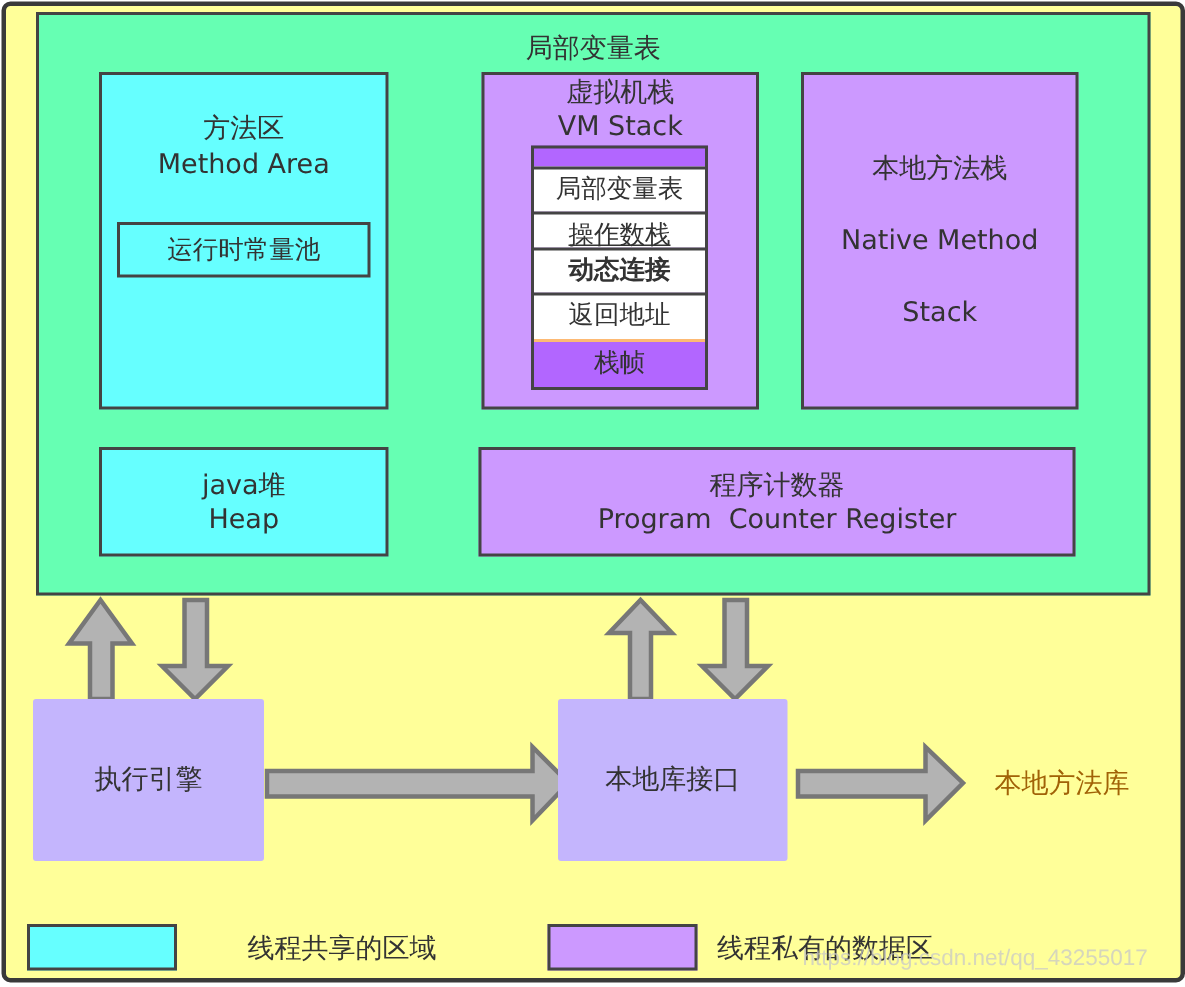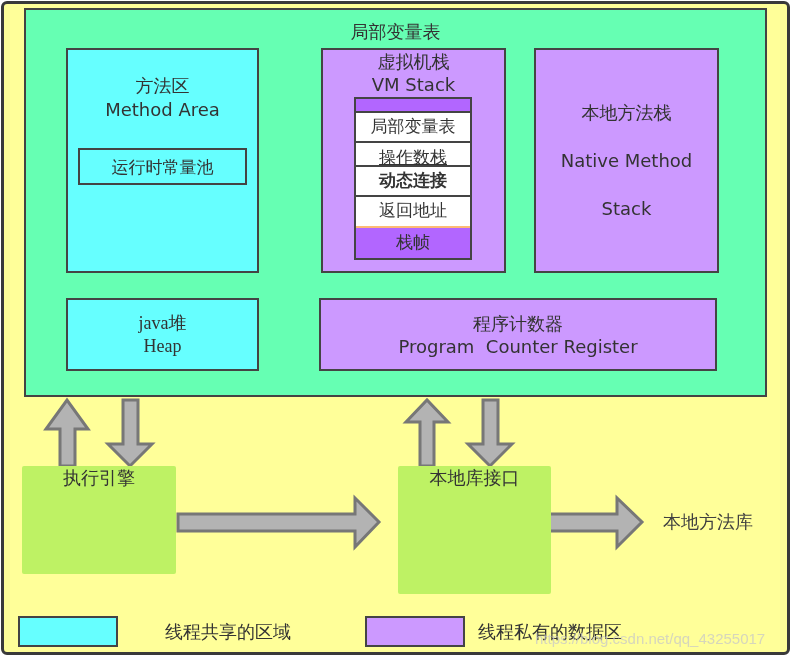--- a/index.html
+++ b/index.html
@@ -7,21 +7,21 @@
            font-family: "DejaVu Sans", "Liberation Sans", sans-serif; color: #333; }
     .outer { position: absolute; left: 1px; top: 1px; width: 783px; height: 648px;
              background: #ffff99; border: 3px solid #3a3a3a; border-radius: 6px; }
     .abs { position: absolute; box-sizing: border-box; }
     .runtime { left: 24px; top: 8px; width: 743px; height: 389px; background: #66ffb3;
                border: 2px solid #444; }
     .box { border: 2px solid #444; display: flex; flex-direction: column;
            align-items: center; text-align: center; font-size: 18px; line-height: 24px; color: #333; }
     .cyan { background: #66ffff; }
     .purple { background: #cc99ff; }
-    .orange { background: #bef264; border: none; border-radius: 2px; }
+    .orange { background: #c4b5fd; border: none; border-radius: 2px; justify-content: center; }
     .title-text { position: absolute; left: 0; right: 0; top: 10px; text-align: center; font-size: 18px; }
     .frame { left: 354px; top: 97px; width: 118px; height: 163px; border: 2px solid #444;
              background: #b266ff; }
     .frame-row { position: absolute; left: 0; width: 100%; box-sizing: border-box;
                  background: #fff; border-top: 2px solid #444; text-align: center;
                  font-size: 17px; line-height: 26px; color: #333; }
     .frame-bottom { position: absolute; left: 0; width: 100%; bottom: 0; height: 30px;
                     border-top: 2px solid #fdba74; text-align: center; font-size: 17px; line-height: 28px; }
     svg.arrows { position: absolute; left: 0; top: 0; }
     .legend-swatch { border: 2px solid #444; }
@@ -56,21 +56,21 @@
   <div class="frame-row" style="top:96px; height:33px; border-bottom:2px solid #444;">返回地址</div>
   <div class="frame-bottom">栈帧</div>
 </div>
 
 <div class="abs box purple" style="left:534px; top:48px; width:185px; height:225px; justify-content:center; line-height:23px;gap:25px;">
   <div>本地方法栈</div>
   <div>Native Method</div>
   <div>Stack</div>
 </div>
 
-<div class="abs box cyan" style="left:66px; top:298px; width:193px; height:73px; justify-content:center; line-height:23px;font-family:Liberation Serif, serif;">
+<div class="abs box cyan" style="left:66px; top:298px; width:193px; height:73px; justify-content:center; line-height:23px;">
   <div>java堆</div>
   <div>Heap</div>
 </div>
 
 <div class="abs box purple" style="left:319px; top:298px; width:398px; height:73px; justify-content:center; line-height:23px;">
   <div>程序计数器</div>
   <div style="white-space:pre;">Program  Counter Register</div>
 </div>
 
 <svg class="arrows" width="790" height="658">
@@ -87,25 +87,25 @@
     <polygon points="178,514 355,514 355,498 379,522 355,547 355,531 178,531"></polygon>
 
     <polygon points="532,514 617,514 617,498 642,522 617,547 617,531 532,531"></polygon>
   </g>
 </svg>
 
 <div class="abs box orange" style="left:22px; top:466px; width:154px; height:108px;">
   <div>执行引擎</div>
 </div>
 
-<div class="abs box orange" style="left:398px; top:466px; width:153px; height:128px;">
+<div class="abs box orange" style="left:372px; top:466px; width:153px; height:108px;">
   <div>本地库接口</div>
 </div>
 
-<div class="abs" style="left:663px; top:510px; font-size:18px; color:#404040;">
+<div class="abs" style="left:663px; top:510px; font-size:18px; color:#a16207;">
   <span>本地方法库</span>
 </div>
 
 <div class="abs legend-swatch" style="left:18px; top:616px; width:100px; height:31px; background:#66ffff;"></div>
 <div class="abs legend-text" style="left:165px; top:620px;">线程共享的区域</div>
 <div class="abs legend-swatch" style="left:365px; top:616px; width:100px; height:31px; background:#cc99ff;"></div>
 <div class="abs legend-text" style="left:478px; top:620px;">线程私有的数据区</div>
 
 <div class="abs watermark" style="left:535px; top:630px;">https://blog.csdn.net/qq_43255017</div>
 

